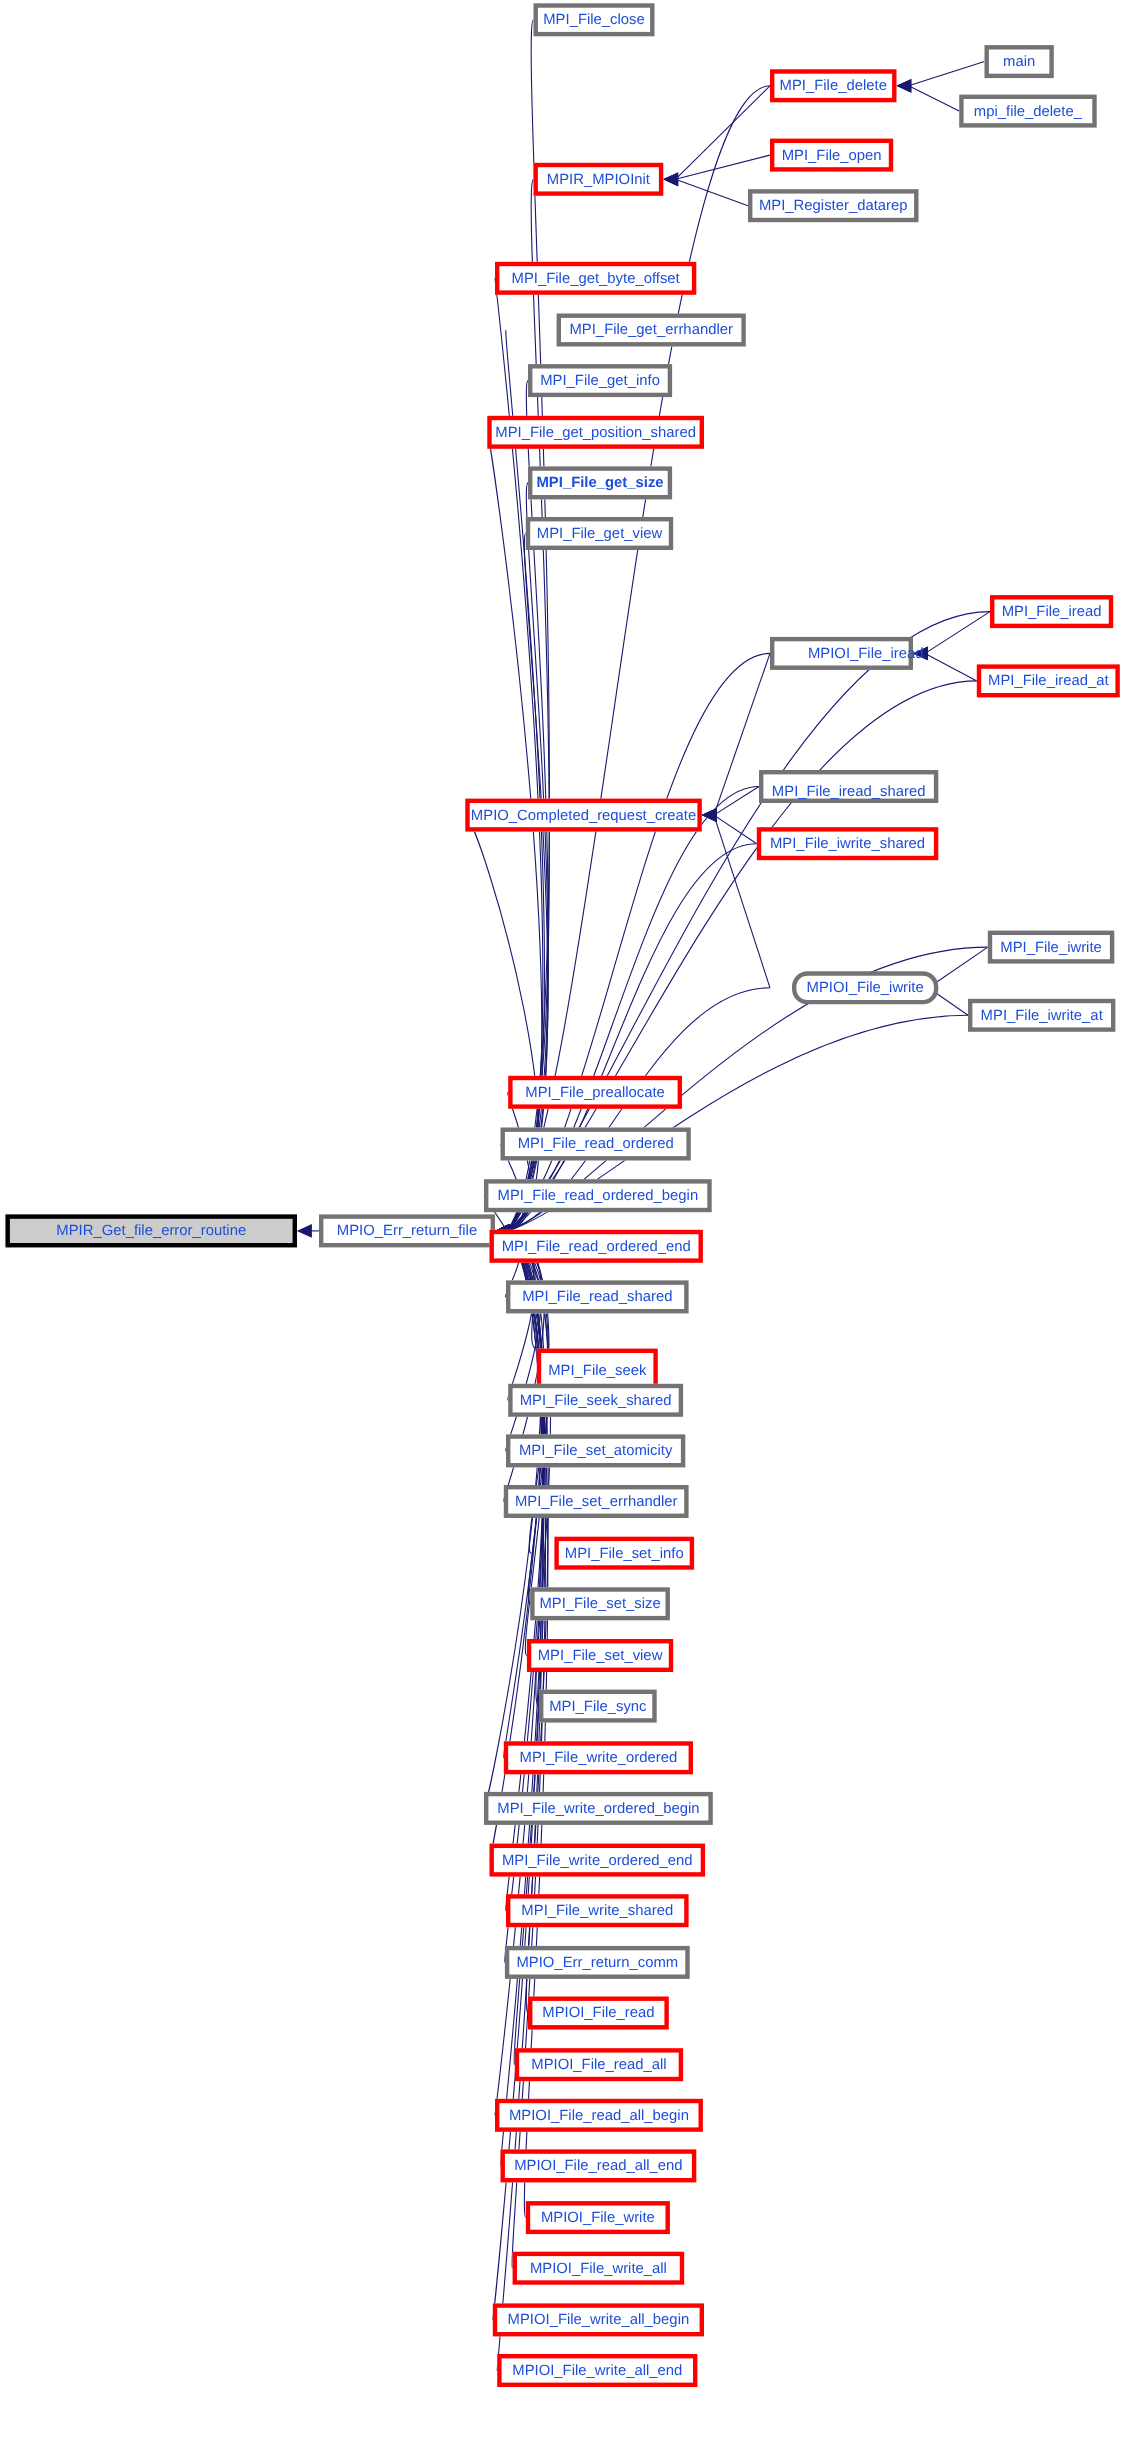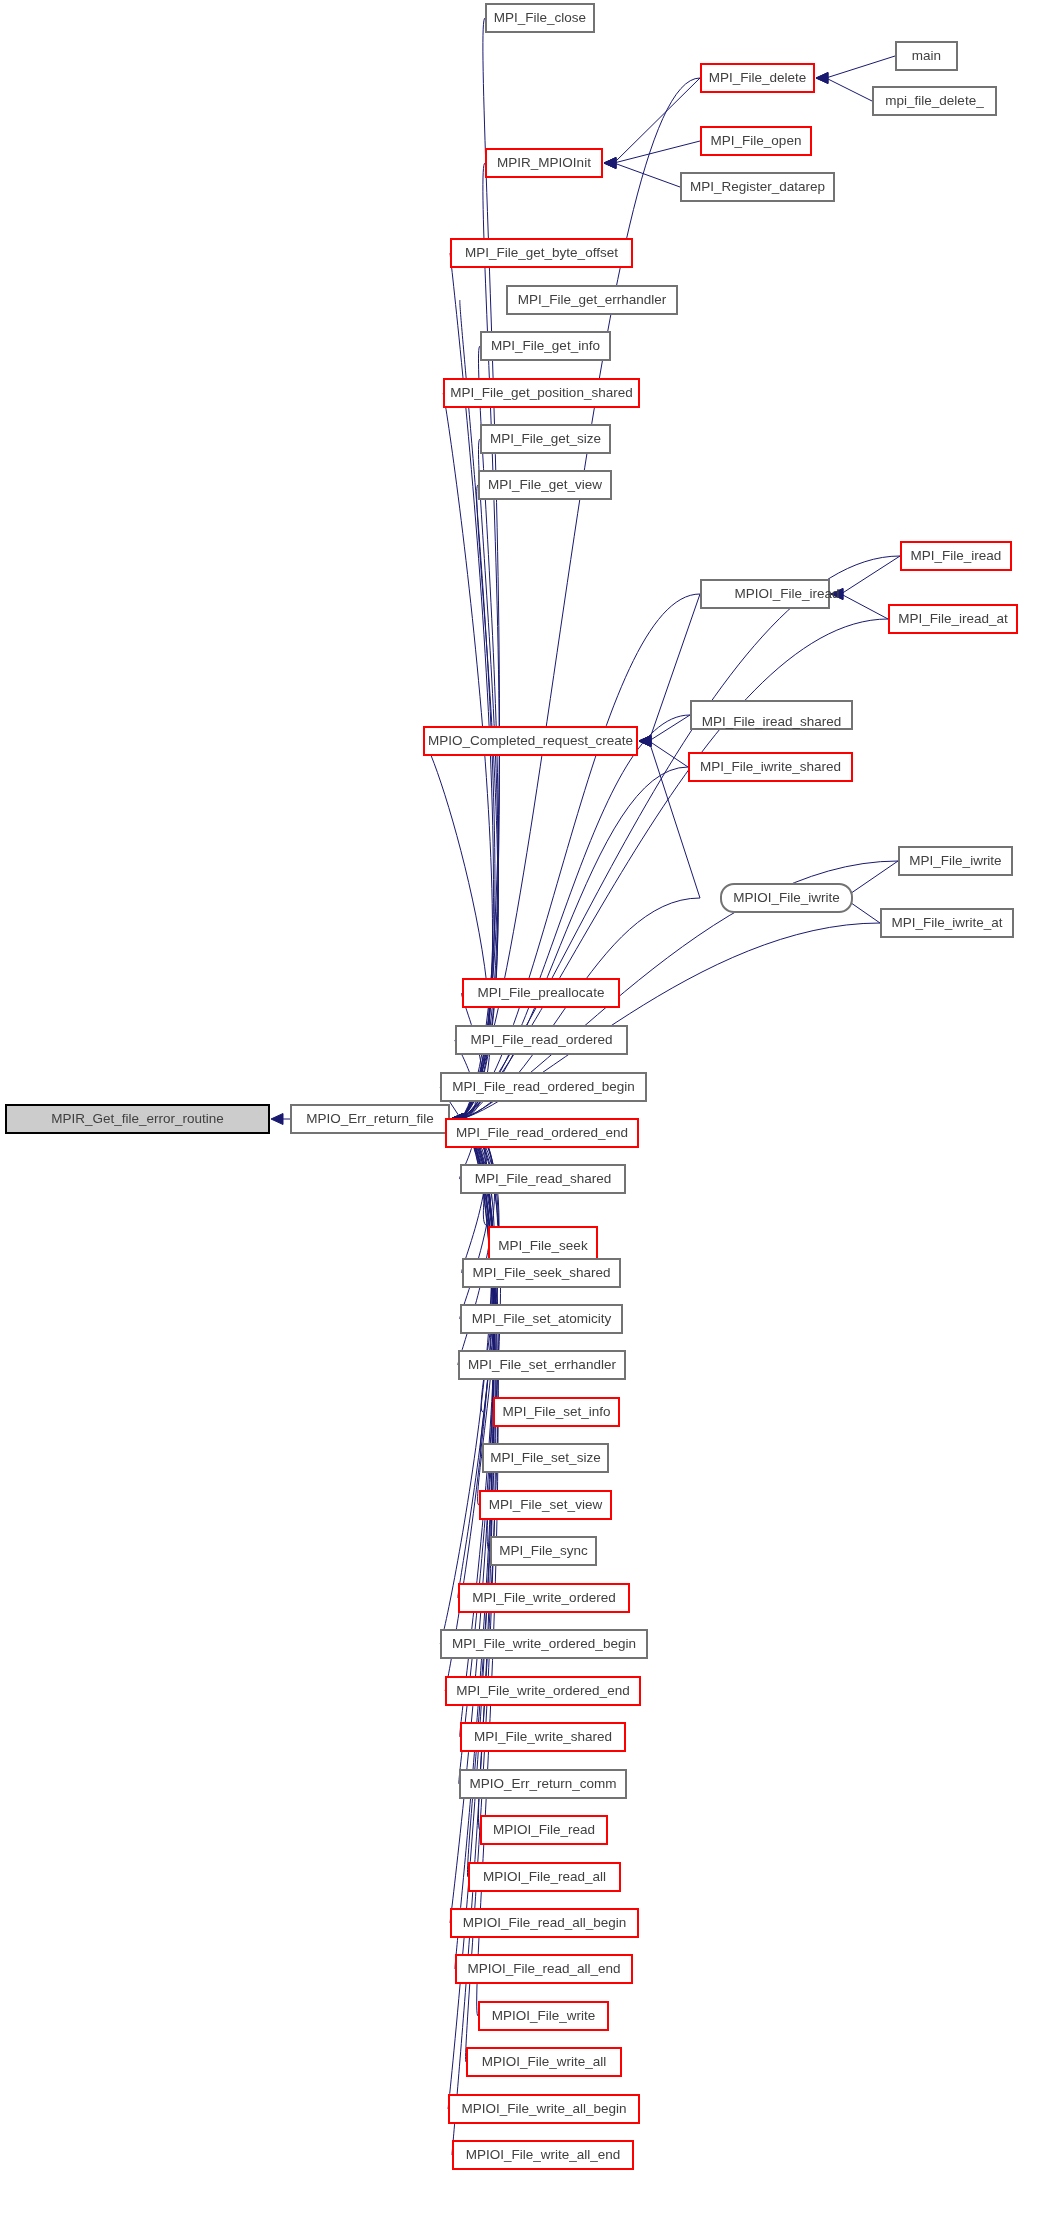--- a/index.html
+++ b/index.html
@@ -1,20 +1,20 @@
 <!DOCTYPE html>
 <html><head>
 <meta charset="utf-8">
 <style>
   html,body{margin:0;padding:0;background:#ffffff;}
   body{font-family:"Liberation Sans", sans-serif;}
   #graph-root{position:relative;width:1037px;height:2224px;background:#fff;overflow:hidden;}
   svg#edges{position:absolute;left:0;top:0;width:1037px;height:2224px;}
   .node{position:absolute;box-sizing:border-box;display:flex;align-items:center;justify-content:center;
-        background:#ffffff;border:2px solid #737373;font-size:13.5px;color:#404040;white-space:nowrap;
+        background:#ffffff;border:4px solid #737373;font-size:13.5px;color:#1d4ed8;white-space:nowrap;
         letter-spacing:0px;line-height:1;}
   .node.red{border-color:#ff0000;}
   .node.grey{background:#cccccc;border-color:#000000;}
   .node span{pointer-events:none;}
 </style>
 </head>
 <body>
 
 <div id="graph-root">
   <svg id="edges" xmlns="http://www.w3.org/2000/svg">
@@ -168,21 +168,21 @@
       </div>
       <div class="node" style="left: 460px; top: 285px; width: 172px; height: 30px; margin-left: 46px;">
         <span>MPI_File_get_errhandler</span>
       </div>
       <div class="node" style="left: 480px; top: 331px; width: 131px; height: 30px;">
         <span>MPI_File_get_info</span>
       </div>
       <div class="node red" style="left: 443px; top: 378px; width: 197px; height: 30px;">
         <span>MPI_File_get_position_shared</span>
       </div>
-      <div class="node" style="left: 480px; top: 424px; width: 131px; height: 30px;">
+      <div class="node" style="left: 480px; top: 424px; width: 131px; height: 30px; font-weight: bold;">
         <span>MPI_File_get_size</span>
       </div>
       <div class="node" style="left: 478px; top: 470px; width: 134px; height: 30px;">
         <span>MPI_File_get_view</span>
       </div>
       <div class="node red" style="left: 900px; top: 541px; width: 112px; height: 30px;">
         <span>MPI_File_iread</span>
       </div>
       <div class="node" style="left: 700px; top: 579px; width: 130px; height: 30px; padding-left: 44px;">
         <span>MPIOI_File_iread</span>
@@ -228,21 +228,21 @@
       </div>
       <div class="node" style="left: 462px; top: 1258px; width: 159px; height: 30px;">
         <span>MPI_File_seek_shared</span>
       </div>
       <div class="node" style="left: 460px; top: 1304px; width: 163px; height: 30px;">
         <span>MPI_File_set_atomicity</span>
       </div>
       <div class="node" style="left: 458px; top: 1350px; width: 168px; height: 30px;">
         <span>MPI_File_set_errhandler</span>
       </div>
-      <div class="node red" style="left: 493px; top: 1397px; width: 127px; height: 30px;">
+      <div class="node red" style="left: 504px; top: 1397px; width: 127px; height: 30px;">
         <span>MPI_File_set_info</span>
       </div>
       <div class="node" style="left: 482px; top: 1443px; width: 127px; height: 30px;">
         <span>MPI_File_set_size</span>
       </div>
       <div class="node red" style="left: 479px; top: 1490px; width: 133px; height: 30px;">
         <span>MPI_File_set_view</span>
       </div>
       <div class="node" style="left: 490px; top: 1536px; width: 107px; height: 30px;">
         <span>MPI_File_sync</span>

